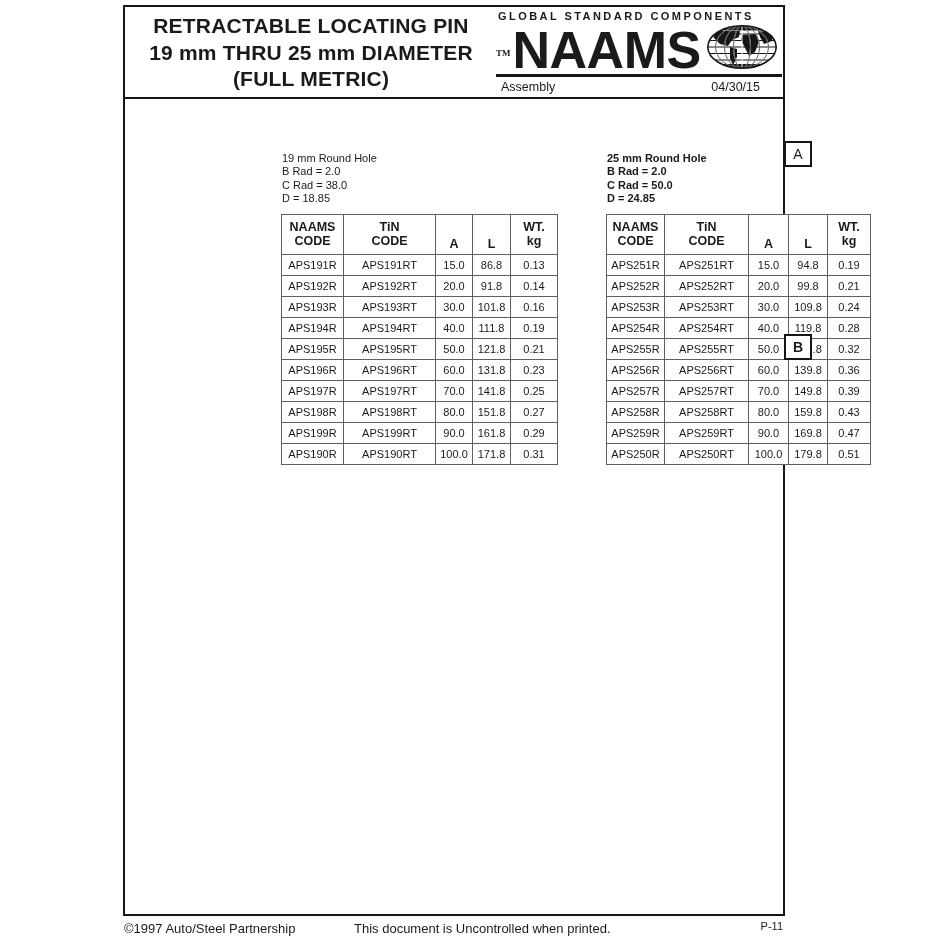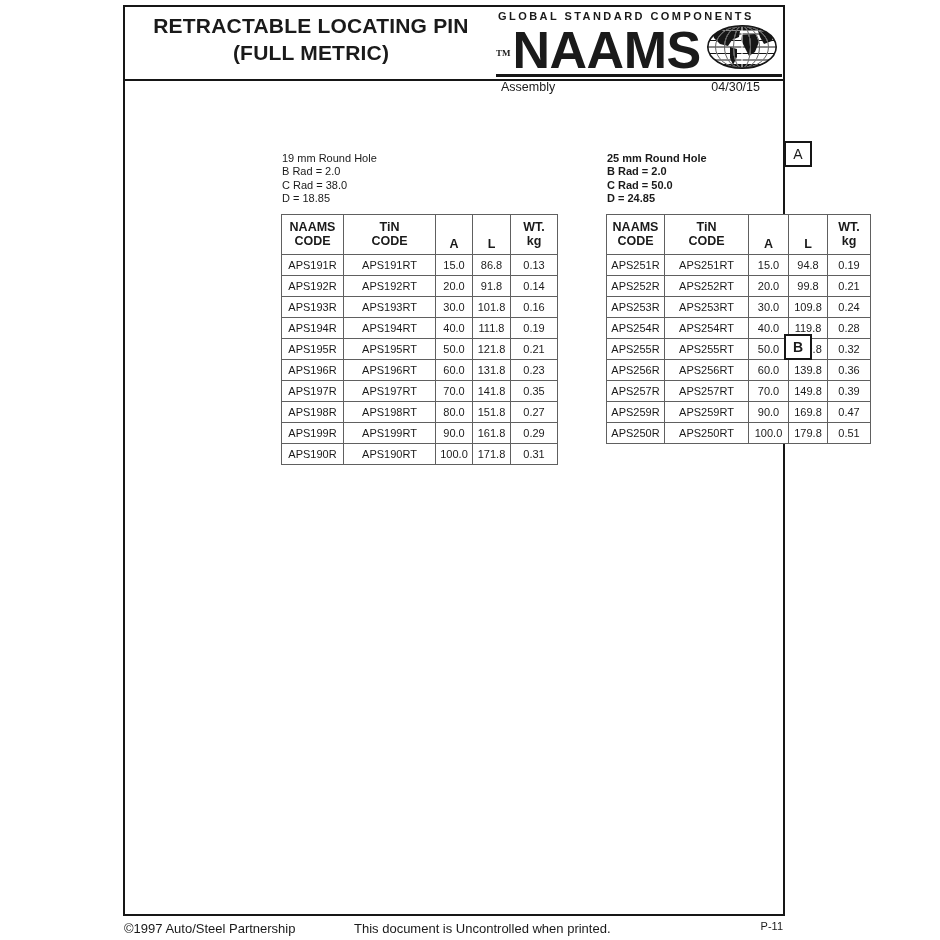--- a/index.html
+++ b/index.html
@@ -12,21 +12,21 @@
   }
 
   
   .frame {
     position:absolute; left:123px; top:5px; width:662px; height:911px;
     border:2px solid #161616; background:#ffffff;
   }
 
   
   .header-box {
-    position:absolute; left:0; top:0; width:100%; height:74px;
+    position:absolute; left:0; top:0; width:100%; height:92px;
     border-bottom:2px solid #161616;
   }
   .page-title {
     position:absolute; left:6px; top:6px; width:360px;
     text-align:center; font-size:21px; font-weight:bold;
     line-height:26.5px; letter-spacing:0.2px; white-space:nowrap;
   }
   .brand { position:absolute; left:371px; top:3px; width:286px; }
   .brand-tagline {
     font-size:11px; font-weight:bold; letter-spacing:2.45px;
@@ -87,20 +87,21 @@
   .page-number { position:absolute; right:2px; top:1px; font-size:11px; }
 </style>
 </head>
 <body>
 
 <div class="frame">
 
   <div class="header-box">
     <div class="page-title">
       <div>RETRACTABLE LOCATING PIN</div>
+      <div>19 mm THRU 25 mm DIAMETER</div>
       <div>(FULL METRIC)</div>
     </div>
 
     <div class="brand">
       <div class="brand-tagline">GLOBAL STANDARD COMPONENTS</div>
       <div class="logo-row">
         <span class="tm-mark">TM</span>
         <span class="logo-text">NAAMS</span>
         <span class="globe-wrap">
           <svg width="72" height="46" viewBox="0 0 72 46">
@@ -208,21 +209,21 @@
           <td>APS196RT</td>
           <td>60.0</td>
           <td>131.8</td>
           <td>0.23</td>
         </tr>
         <tr>
           <td>APS197R</td>
           <td>APS197RT</td>
           <td>70.0</td>
           <td>141.8</td>
-          <td>0.35</td>
+          <td>0.25</td>
         </tr>
         <tr>
           <td>APS198R</td>
           <td>APS198RT</td>
           <td>80.0</td>
           <td>151.8</td>
           <td>0.27</td>
         </tr>
         <tr>
           <td>APS199R</td>
@@ -297,20 +298,27 @@
           <td>0.36</td>
         </tr>
         <tr>
           <td>APS257R</td>
           <td>APS257RT</td>
           <td>70.0</td>
           <td>149.8</td>
           <td>0.39</td>
         </tr>
         <tr>
+          <td>APS258R</td>
+          <td>APS258RT</td>
+          <td>80.0</td>
+          <td>159.8</td>
+          <td>0.43</td>
+        </tr>
+        <tr>
           <td>APS259R</td>
           <td>APS259RT</td>
           <td>90.0</td>
           <td>169.8</td>
           <td>0.47</td>
         </tr>
         <tr>
           <td>APS250R</td>
           <td>APS250RT</td>
           <td>100.0</td>

